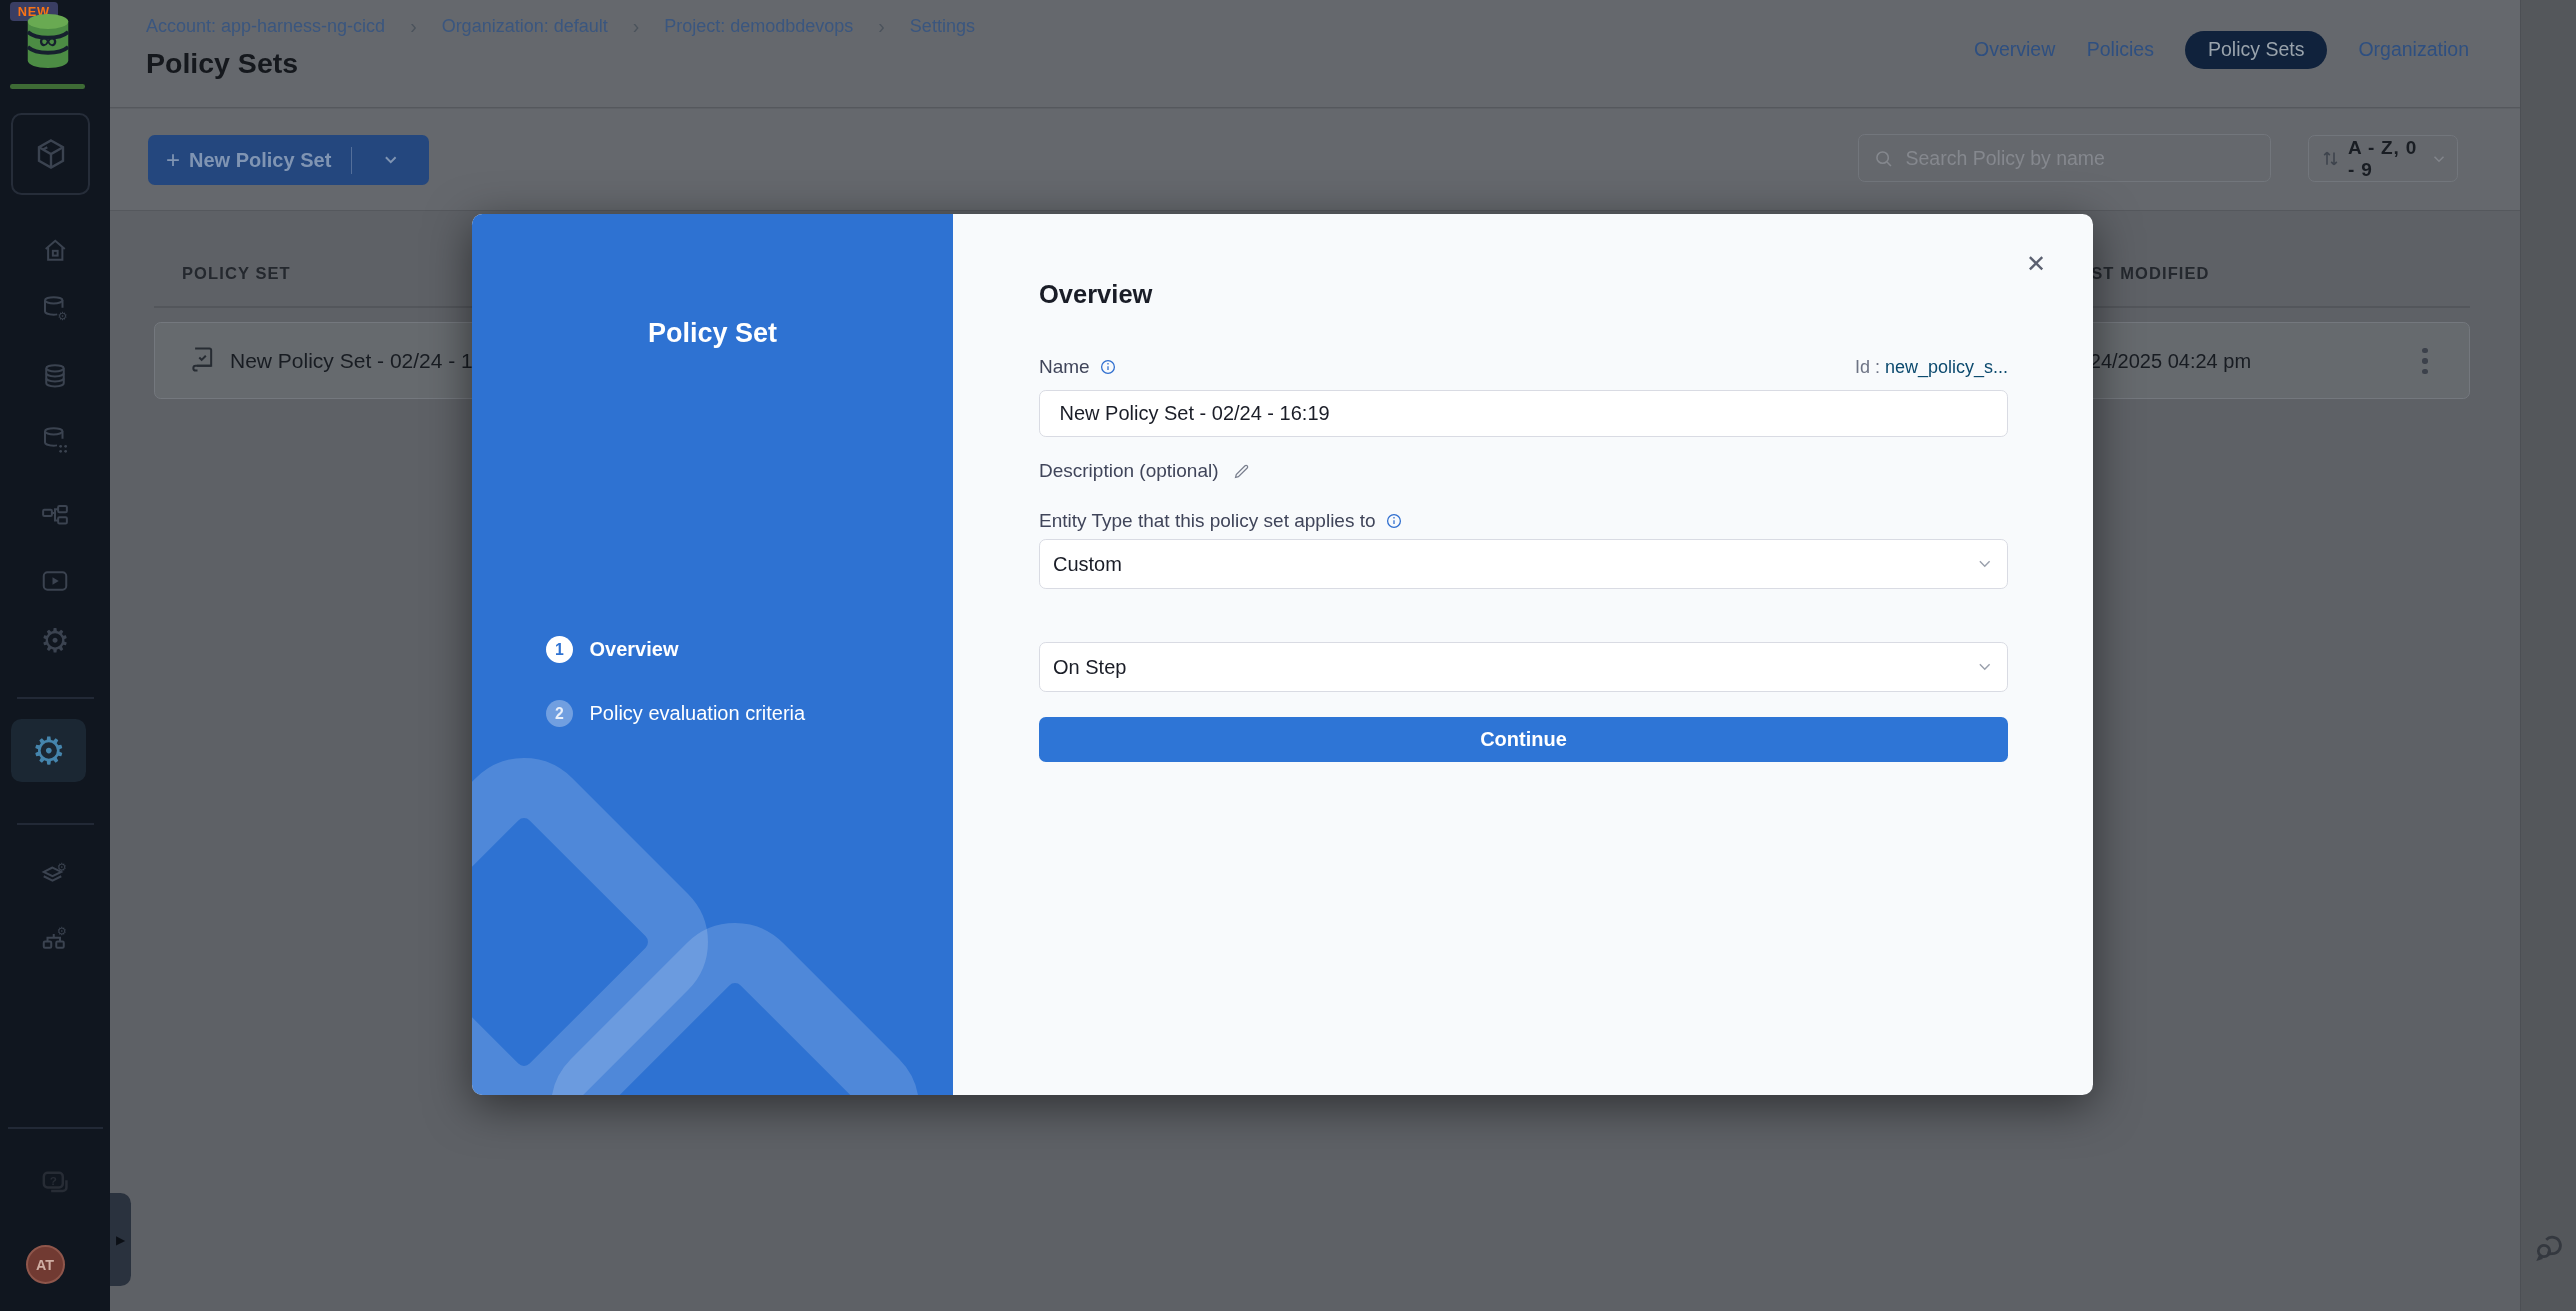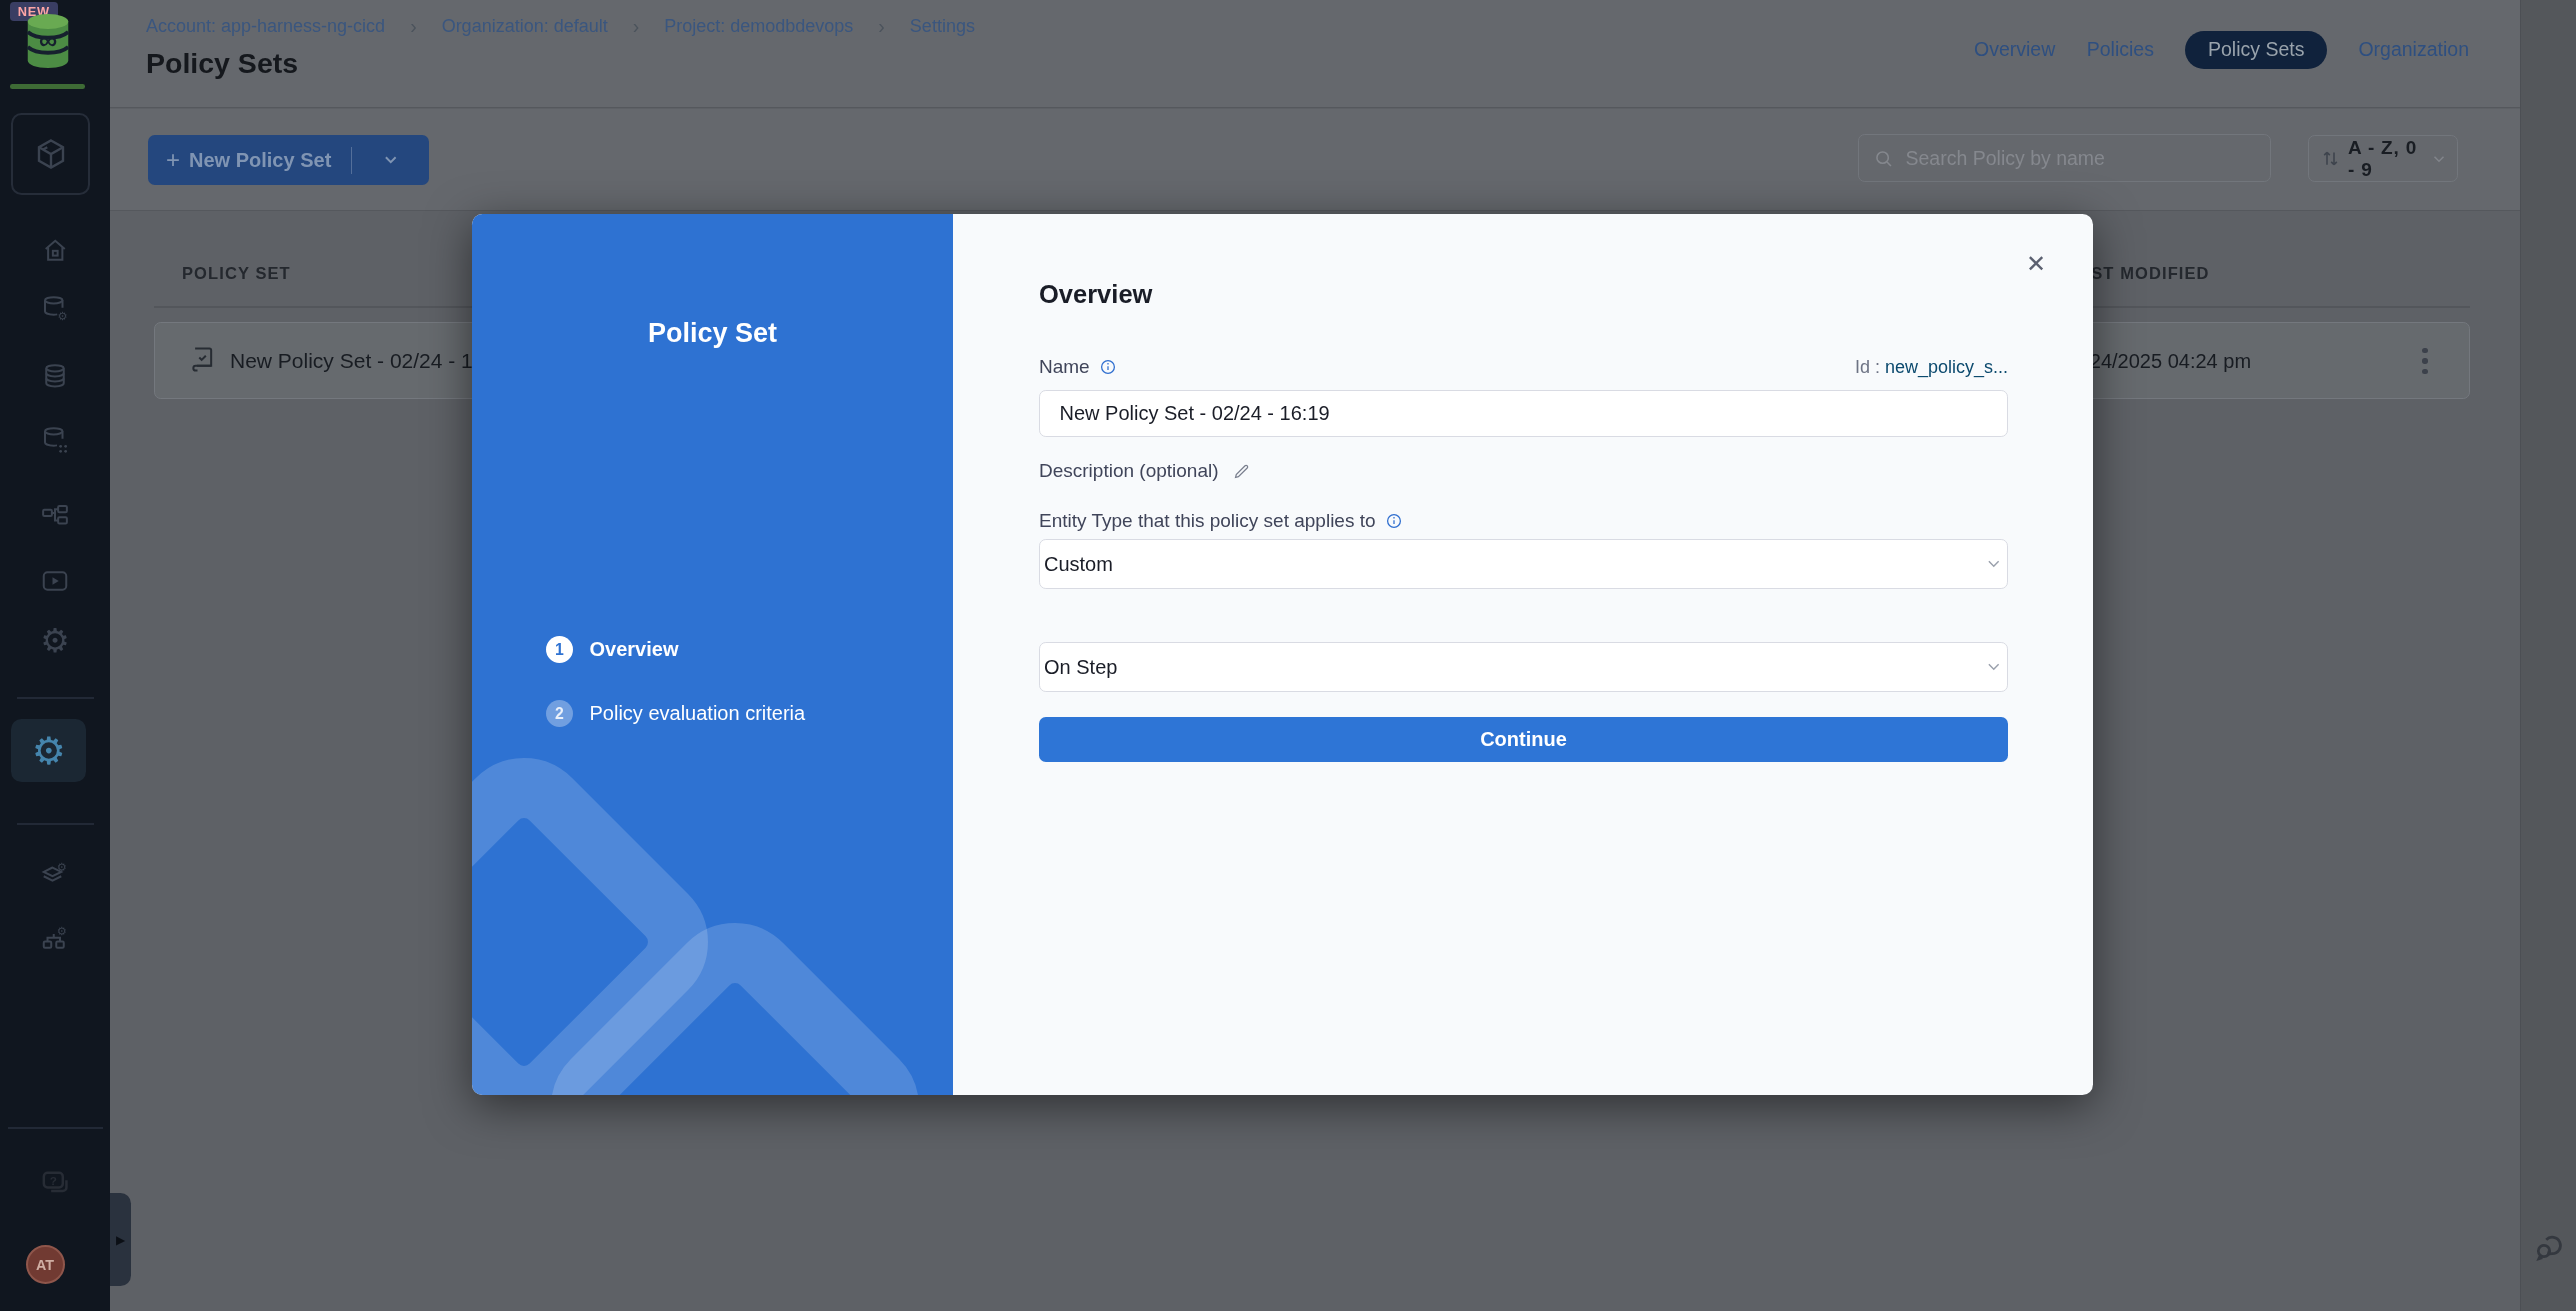--- a/index.html
+++ b/index.html
@@ -4,21 +4,21 @@
 <style>
   html,body{margin:0;padding:0;background:#2a2c30;}
   #app{position:relative;width:2576px;height:1311px;overflow:hidden;
        font-family:"Liberation Sans",sans-serif;background:#5e6166;}
   .abs{position:absolute;}
   svg{display:block;}
 
   
   .sidebar{left:0;top:0;width:110px;height:1311px;background:#10161f;z-index:3;}
   .new-badge{left:9.8px;top:1.5px;width:48px;height:19.5px;background:#3a3e63;border-radius:3.8px;
-    color:#fca5a5;font-size:12.8px;font-weight:bold;display:flex;align-items:center;justify-content:center;letter-spacing:0.8px;}
+    color:#f97316;font-size:12.8px;font-weight:bold;display:flex;align-items:center;justify-content:center;letter-spacing:0.8px;}
   .logo{left:22.5px;top:10.5px;}
   .green-line{left:9.8px;top:84px;width:75px;height:4.5px;background:#3e6b35;border-radius:2.3px;}
   .module-box{left:11.3px;top:113px;width:75px;height:78px;border:2.3px solid #262d39;border-radius:10.5px;
     display:flex;align-items:center;justify-content:center;color:#3b4350;}
   .side-ic{left:0;width:110px;display:flex;justify-content:center;color:#3b4350;}
   .side-div{left:16.5px;width:77px;height:2.3px;background:#222936;}
   .active-box{left:11.3px;top:719px;width:75px;height:63px;background:#1b2733;border-radius:10.5px;
     display:flex;align-items:center;justify-content:center;color:#4585ad;}
   .gear-glyph{font-size:33px;line-height:1;}
   .avatar{left:25.5px;top:1245px;width:39px;height:39px;border-radius:50%;background:#713a32;border:2.3px solid #8f564b;
@@ -85,21 +85,21 @@
   .pane{position:relative;flex:1;}
   .close-x{position:absolute;left:1073px;top:36px;font-size:24px;color:#5b6070;cursor:pointer;}
   .pane-heading{position:absolute;left:86px;top:66px;font-size:25.5px;font-weight:600;color:#1a1d27;}
   .field{position:absolute;left:86px;width:969px;}
   .lbl-row{display:flex;align-items:center;gap:9px;font-size:19px;color:#40455a;}
   .id-chip{margin-left:auto;font-size:18px;color:#6d7384;}
   .id-chip a{color:#0c4a6e;text-decoration:none;}
   .inp{background:#fff;border:1.5px solid #d9dbe3;border-radius:6.8px;height:47px;box-sizing:border-box;
     display:flex;align-items:center;padding:0 19.5px;font-size:20px;color:#1a1d27;}
   .sel{background:#fff;border:1.5px solid #d9dbe3;border-radius:6.8px;height:50px;box-sizing:border-box;
-    display:flex;align-items:center;padding:0 4px;font-size:20px;color:#1a1d27;cursor:pointer;}
+    display:flex;align-items:center;padding:0 13px;font-size:20px;color:#1a1d27;cursor:pointer;}
   .sel .chev{margin-left:auto;color:#9aa0ac;}
   .continue-btn{position:absolute;left:86px;top:503px;width:969px;height:45px;background:#2e75d6;border-radius:6.8px;
     color:#fff;font-size:20px;font-weight:600;display:flex;align-items:center;justify-content:center;cursor:pointer;}
   .info-ic{color:#2f6ecf;flex:none;}
   .pencil-ic{color:#7a7f8e;margin-left:4.5px;}
 </style>
 </head>
 <body>
 
 <div id="app">

